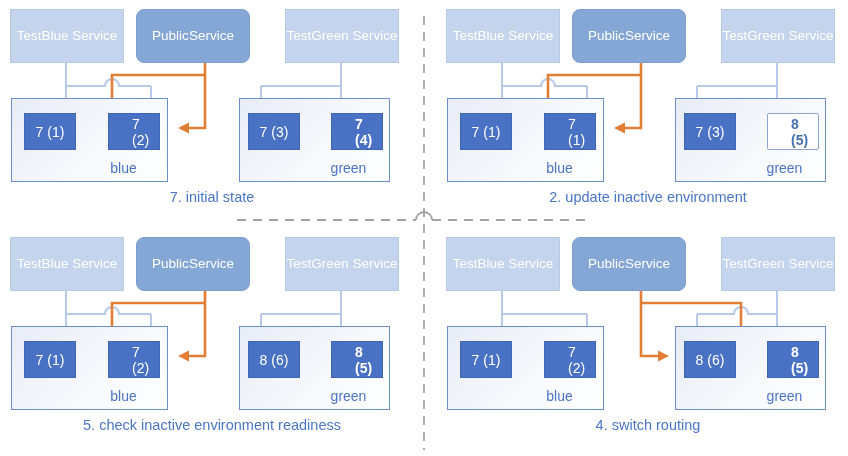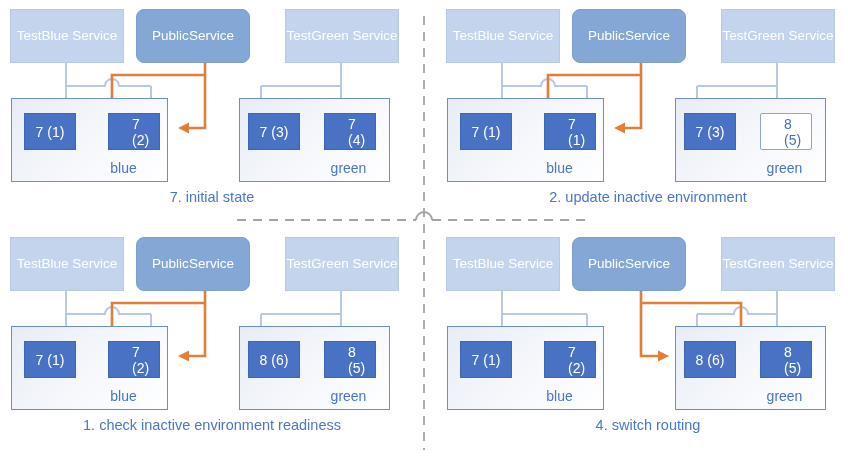--- a/index.html
+++ b/index.html
@@ -35,21 +35,21 @@
   .pod{
     position:absolute;top:14px;width:52px;height:37px;
     background:#4a72c4;border:1px solid #3f66b4;box-sizing:border-box;
     display:flex;align-items:center;justify-content:center;
     color:#ffffff;font-size:14px;
   }
   .pod.outlined{
     background:#ffffff;border:1.5px solid #8ba6d4;color:#4470b4;border-radius:2px;
   }
   .pod-1{left:12px;} .pod-2{left:96px;padding-left:23px;}
-  .env-green .pod-1{left:8px;} .env-green .pod-2{left:84px;}
+  .env-green .pod-1{left:8px;} .env-green .pod-2{left:91px;font-weight:bold;}
 
   .caption{
     position:absolute;top:189px;left:0;width:424px;text-align:center;
     color:#4a76c6;font-size:14.5px;
   }
 </style>
 </head>
 <body>
 
 <div class="canvas">
@@ -188,21 +188,21 @@
     <div class="env env-blue">
       <div class="pod pod-1">7 (1)</div>
       <div class="pod pod-2">7 (2)</div>
       <div class="env-label">blue</div>
     </div>
     <div class="env env-green">
       <div class="pod pod-1">8 (6)</div>
       <div class="pod pod-2">8 (5)</div>
       <div class="env-label">green</div>
     </div>
-    <div class="caption">1. check inactive environment readiness</div>
+    <div class="caption">5. check inactive environment readiness</div>
   </div>
 
   <div class="quadrant" style="left:436px;top:228px">
     <svg class="wires" viewBox="0 0 424 228">
       <g stroke="#b7c9e8" stroke-width="2" fill="none">
         <path d="M66,61 V105"></path>
         <path d="M66,86 H151"></path>
         <path d="M151,86 V105"></path>
         <path d="M341,61 V105"></path>
         <path d="M261,86 H298 A7 7 0 0 1 312,86 H341"></path>

